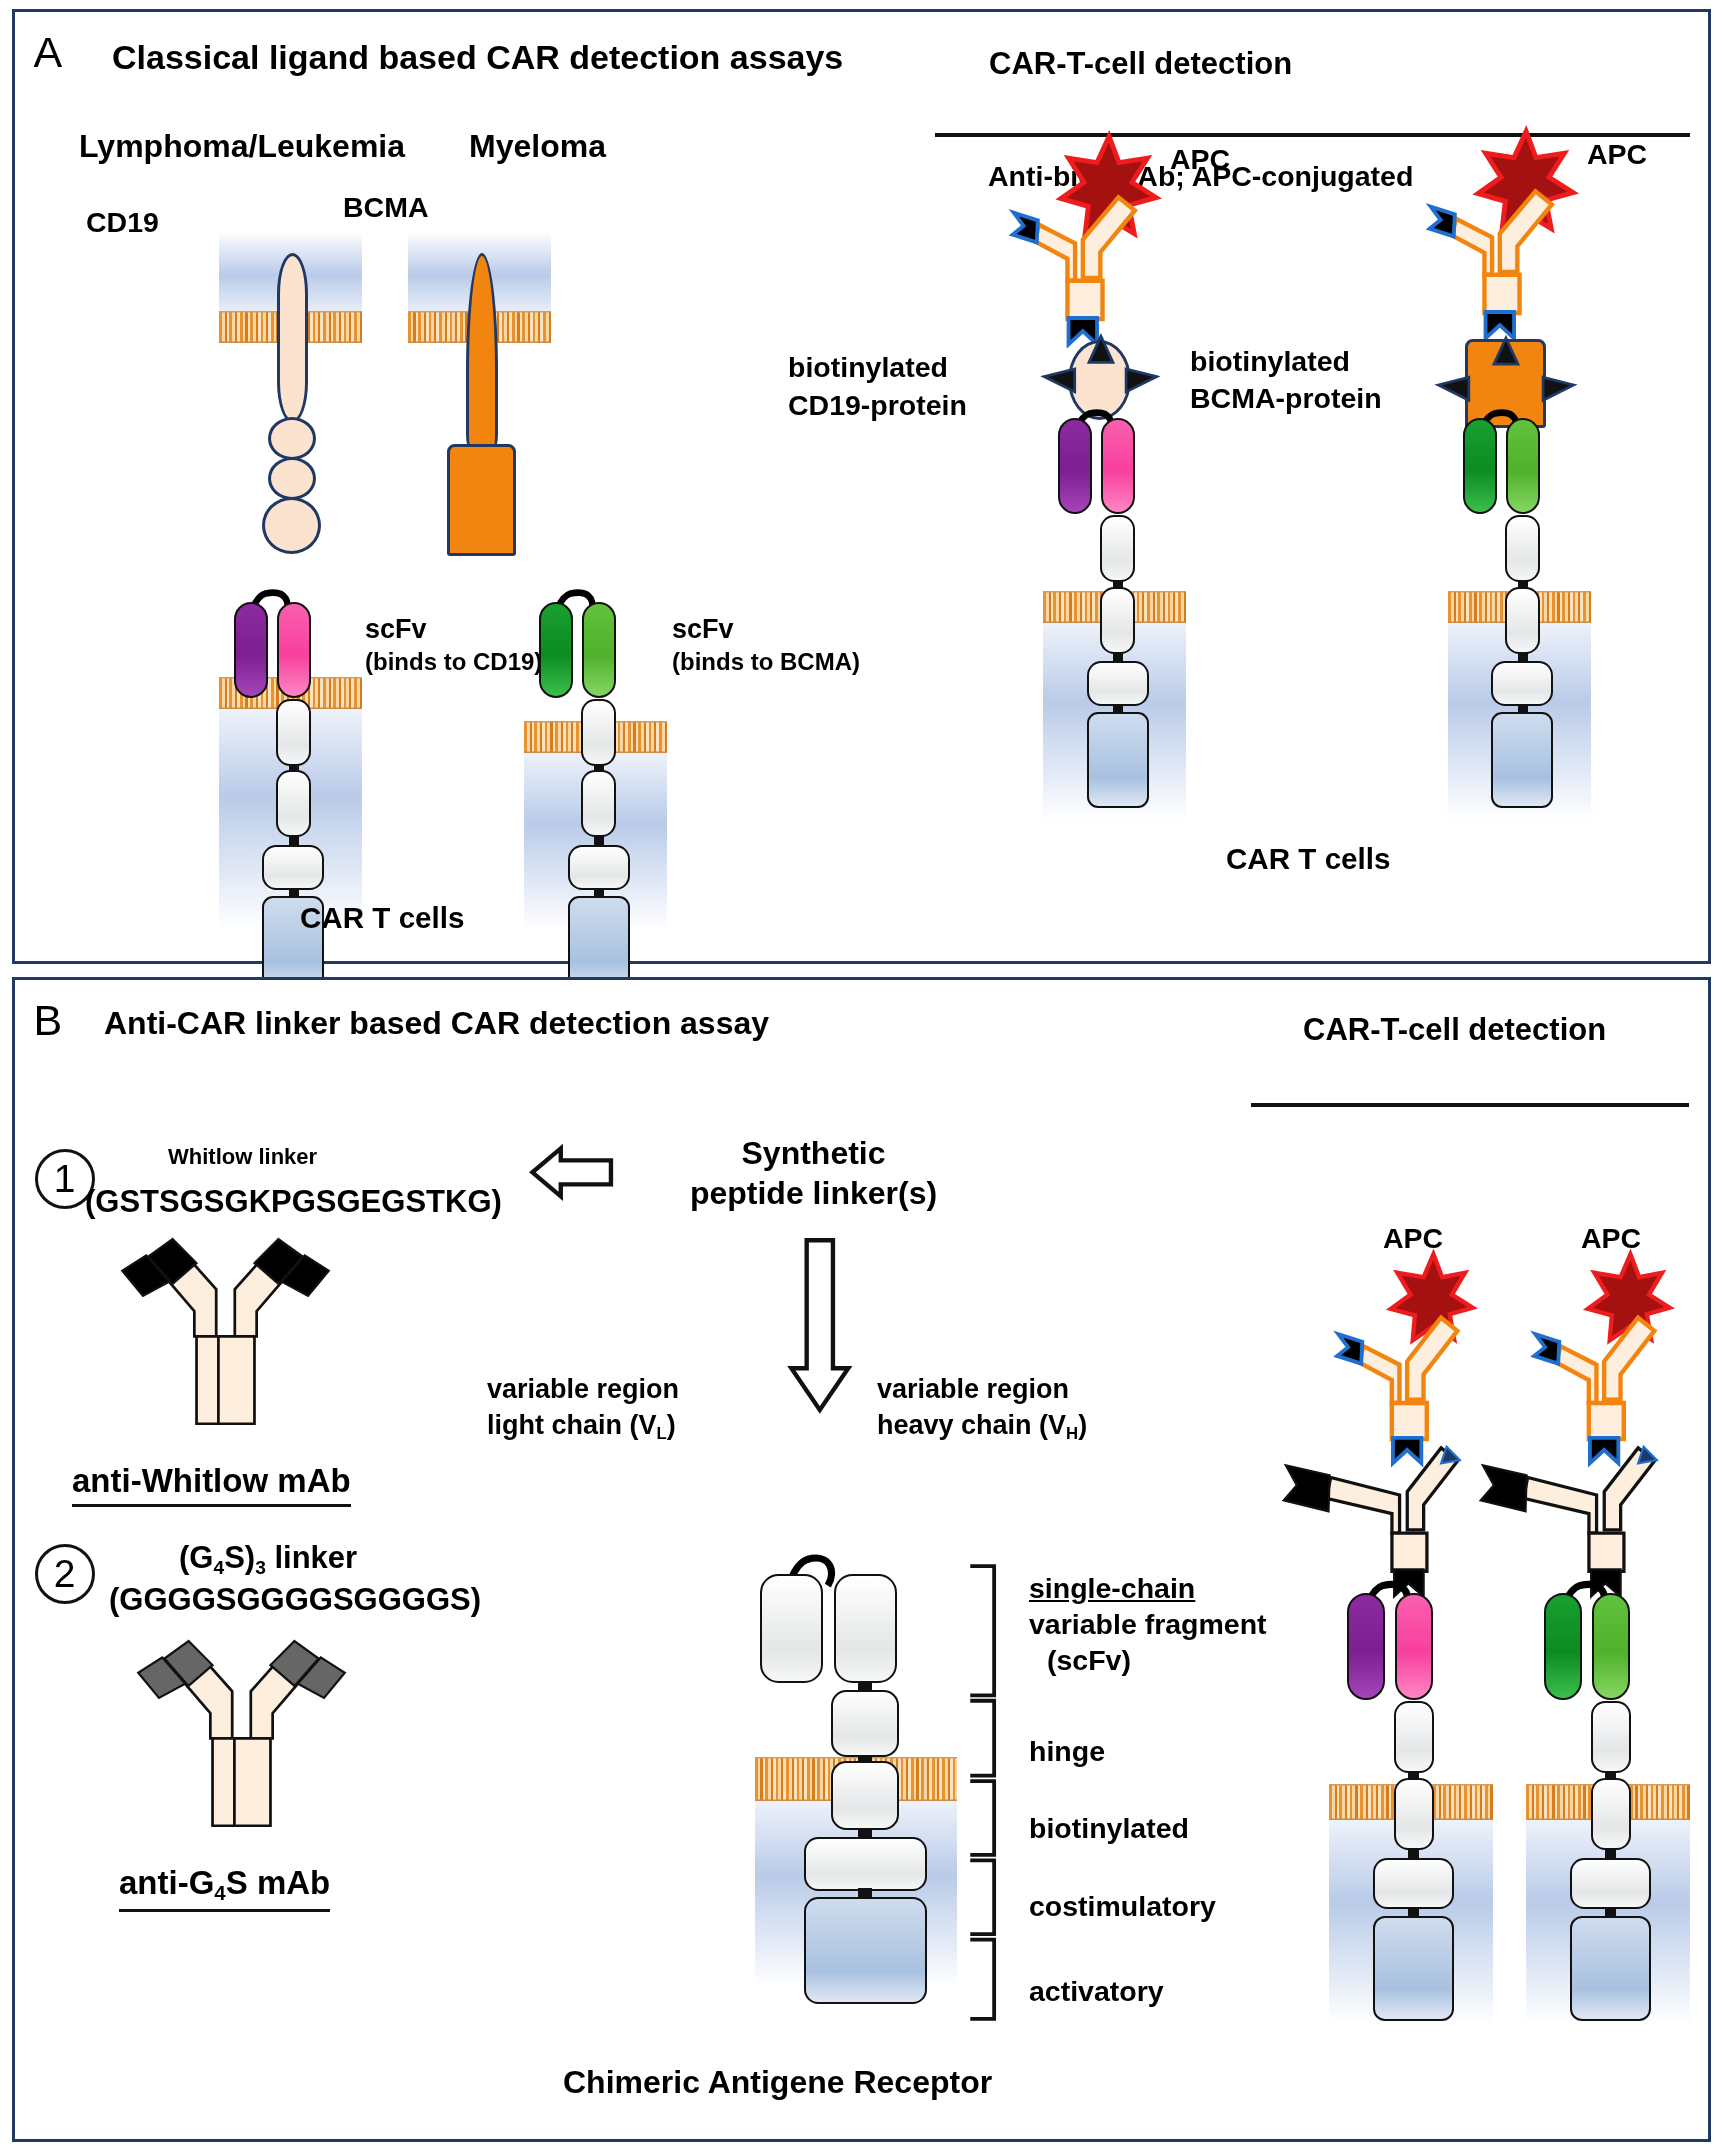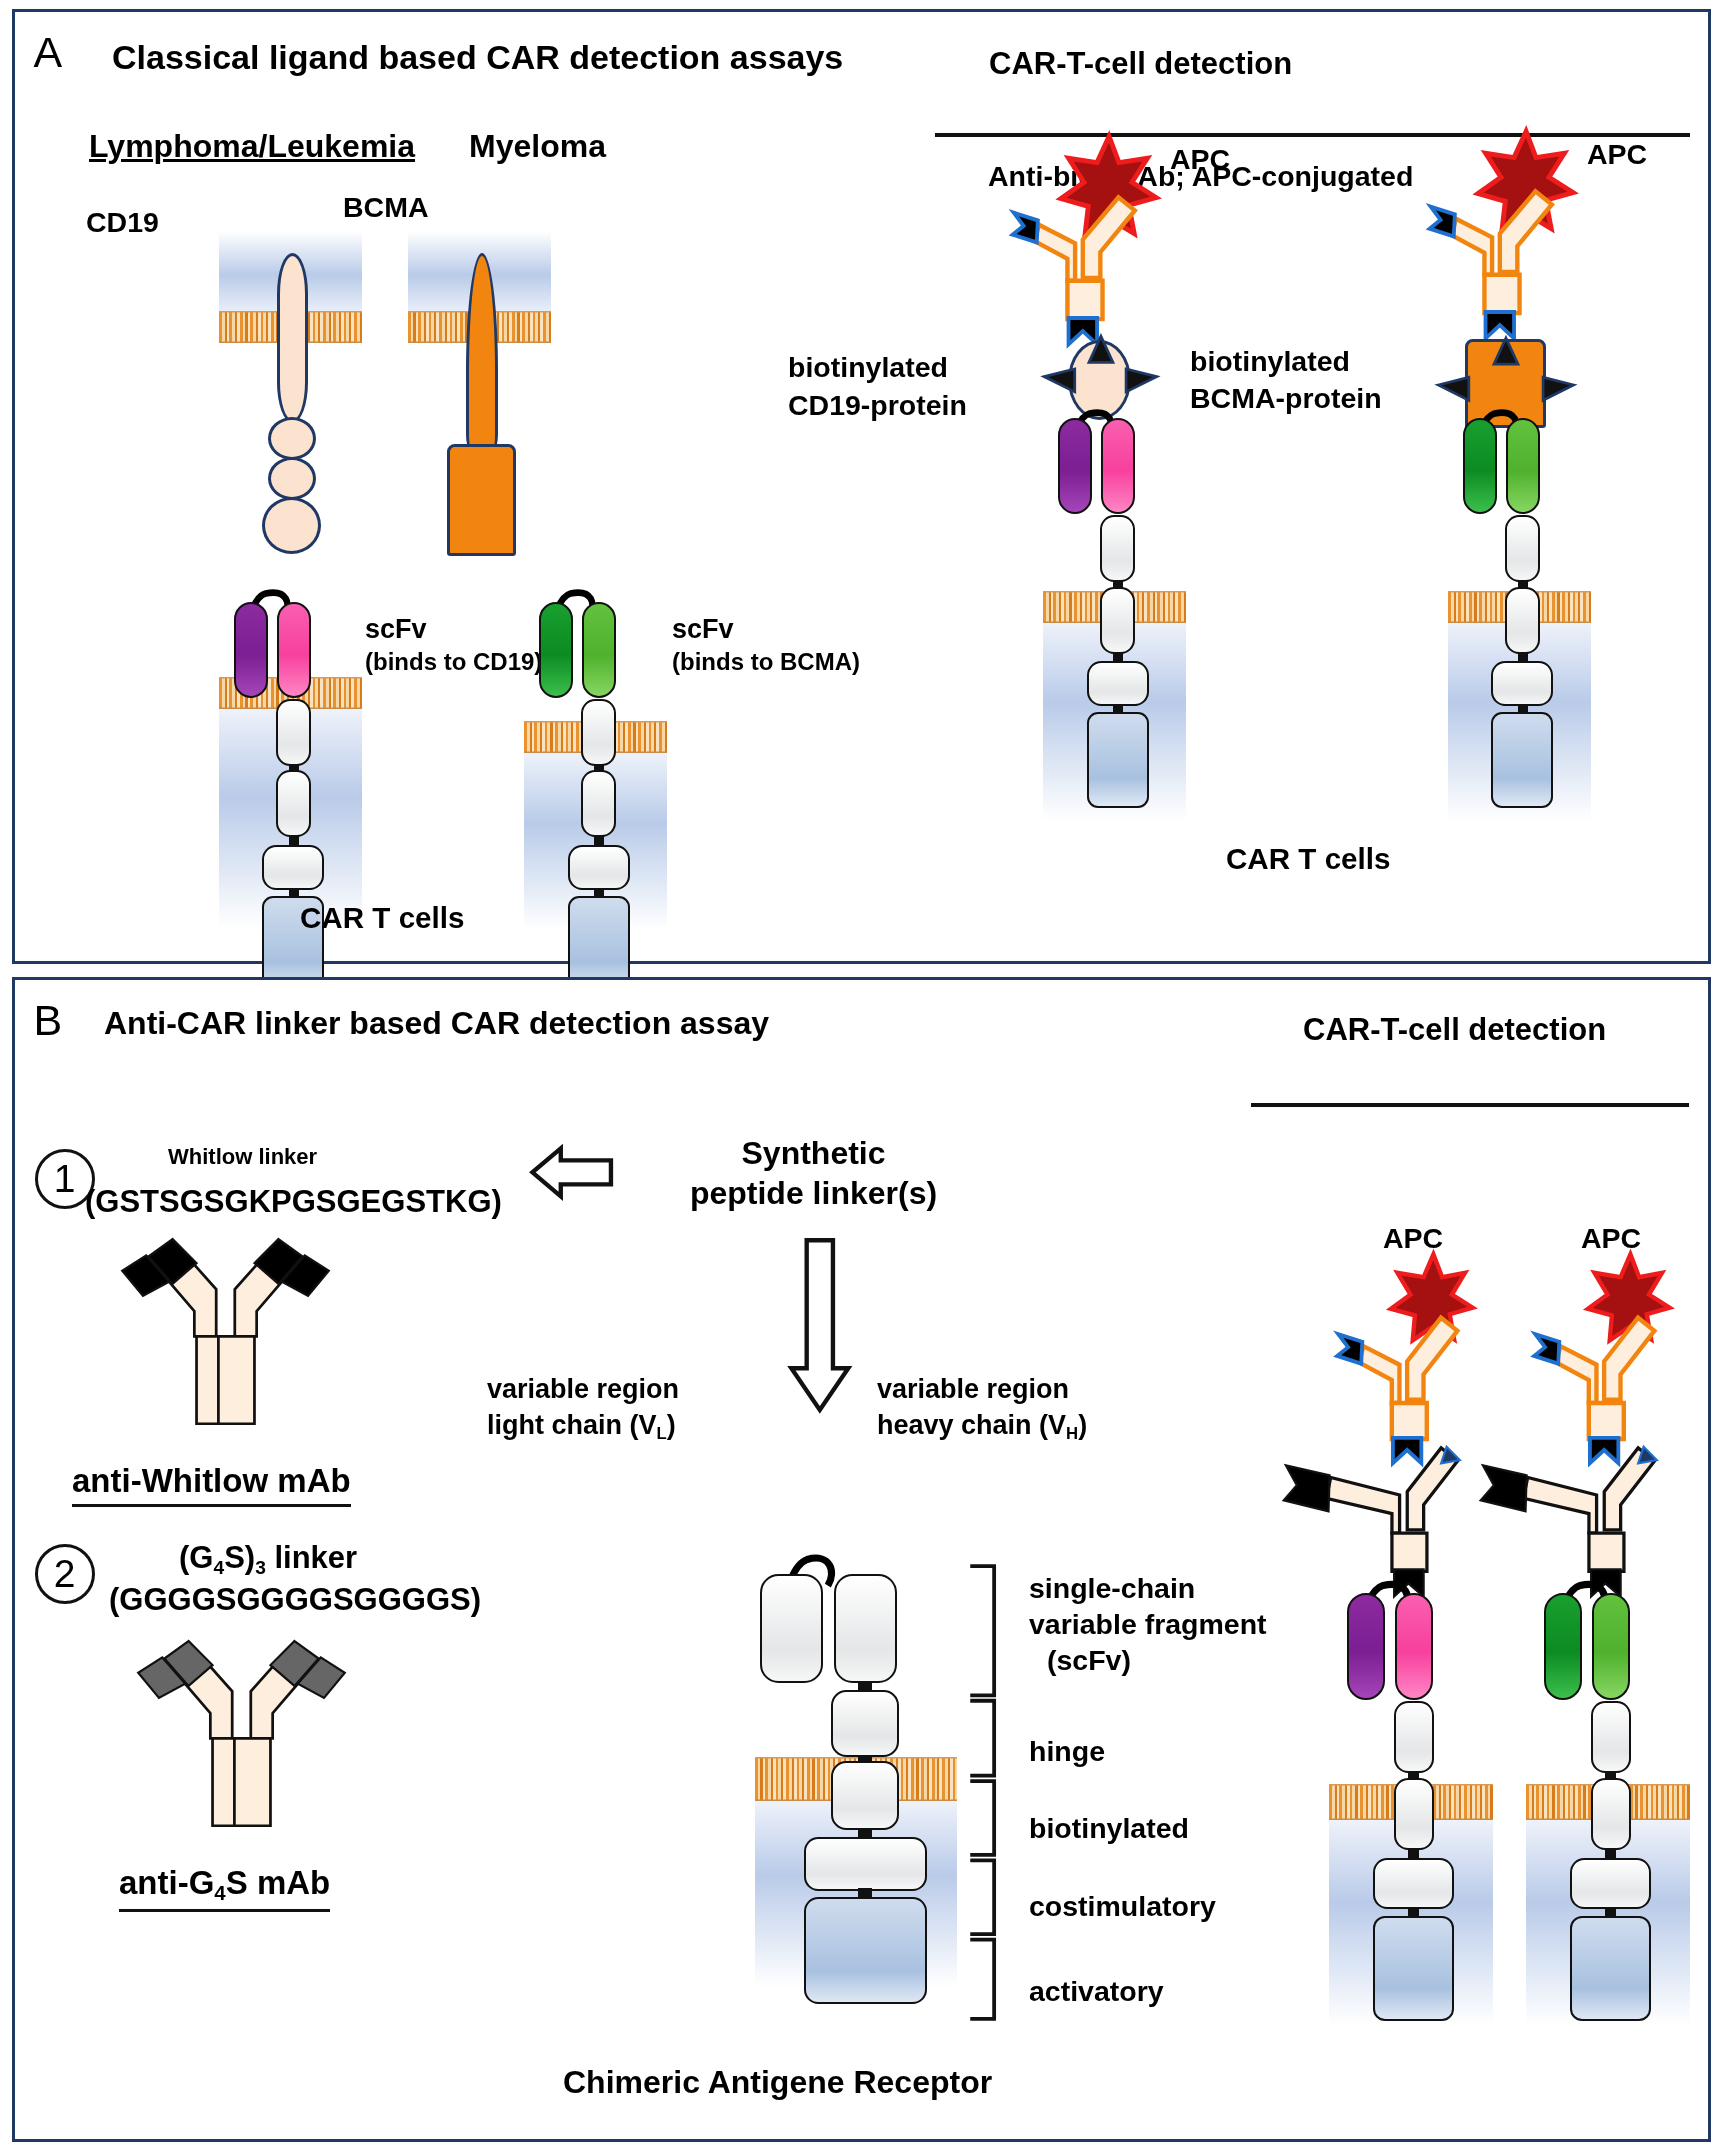--- a/index.html
+++ b/index.html
@@ -56,21 +56,21 @@
   sub{font-size:0.62em;vertical-align:-0.3em;}
 </style>
 </head>
 <body>
 
 <div class="panel" id="panel-a">
 
   <div class="pl" style="left:18.6px;top:19.7px;">A</div>
   <div class="t" style="left:97px;top:25px;font-size:34px;">Classical ligand based CAR detection assays</div>
 
-  <div class="t" style="left:74px;top:116px;font-size:32px;text-decoration:underline;">Lymphoma/Leukemia</div>
+  <div class="t" style="left:64px;top:116px;font-size:32px;">Lymphoma/Leukemia</div>
   <div class="t" style="left:454px;top:116px;font-size:32px;">Myeloma</div>
 
   <div class="cellbox" style="left:204px;top:219px;width:143px;height:109px;">
     <div class="cyto" style="top:0;height:80px;"></div>
     <div class="memb" style="top:80px;"></div>
   </div>
   <div class="spike cd19-top" style="left:262px;top:241px;width:31px;height:170px;"></div>
   <div class="ov" style="left:253px;top:405px;width:48px;height:43px;"></div>
   <div class="ov" style="left:253px;top:445px;width:48px;height:43px;"></div>
   <div class="ov" style="left:247px;top:485px;width:59px;height:57px;"></div>
@@ -300,21 +300,21 @@
 
   <svg style="left:952px;top:580px;" width="38" height="465" viewBox="0 0 70 850">
     <g fill="none" stroke="#111" stroke-width="7">
       <path d="M6 8 L50 8 L50 246 L6 246"></path>
       <path d="M6 256 L50 256 L50 394 L6 394"></path>
       <path d="M6 404 L50 404 L50 540 L6 540"></path>
       <path d="M6 550 L50 550 L50 686 L6 686"></path>
       <path d="M6 696 L50 696 L50 842 L6 842"></path>
     </g>
   </svg>
-  <div class="t" style="left:1014px;top:592px;font-size:28.5px;">single-chain</div>
+  <div class="t" style="left:1014px;top:592px;font-size:28.5px;text-decoration:underline;">single-chain</div>
   <div class="t" style="left:1014px;top:628px;font-size:28.5px;">variable fragment</div>
   <div class="t" style="left:1014px;top:664px;font-size:28.5px;margin-left:18px;">(scFv)</div>
   <div class="t" style="left:1014px;top:755px;font-size:28.5px;">hinge</div>
   <div class="t" style="left:1014px;top:832px;font-size:28.5px;">biotinylated</div>
   <div class="t" style="left:1014px;top:910px;font-size:28.5px;">costimulatory</div>
   <div class="t" style="left:1014px;top:995px;font-size:28.5px;">activatory</div>
 
   <div class="t" style="left:548px;top:1084px;font-size:32px;">Chimeric Antigene Receptor</div>
 
   <div class="t" style="left:1288px;top:32px;font-size:31px;">CAR-T-cell detection</div>

